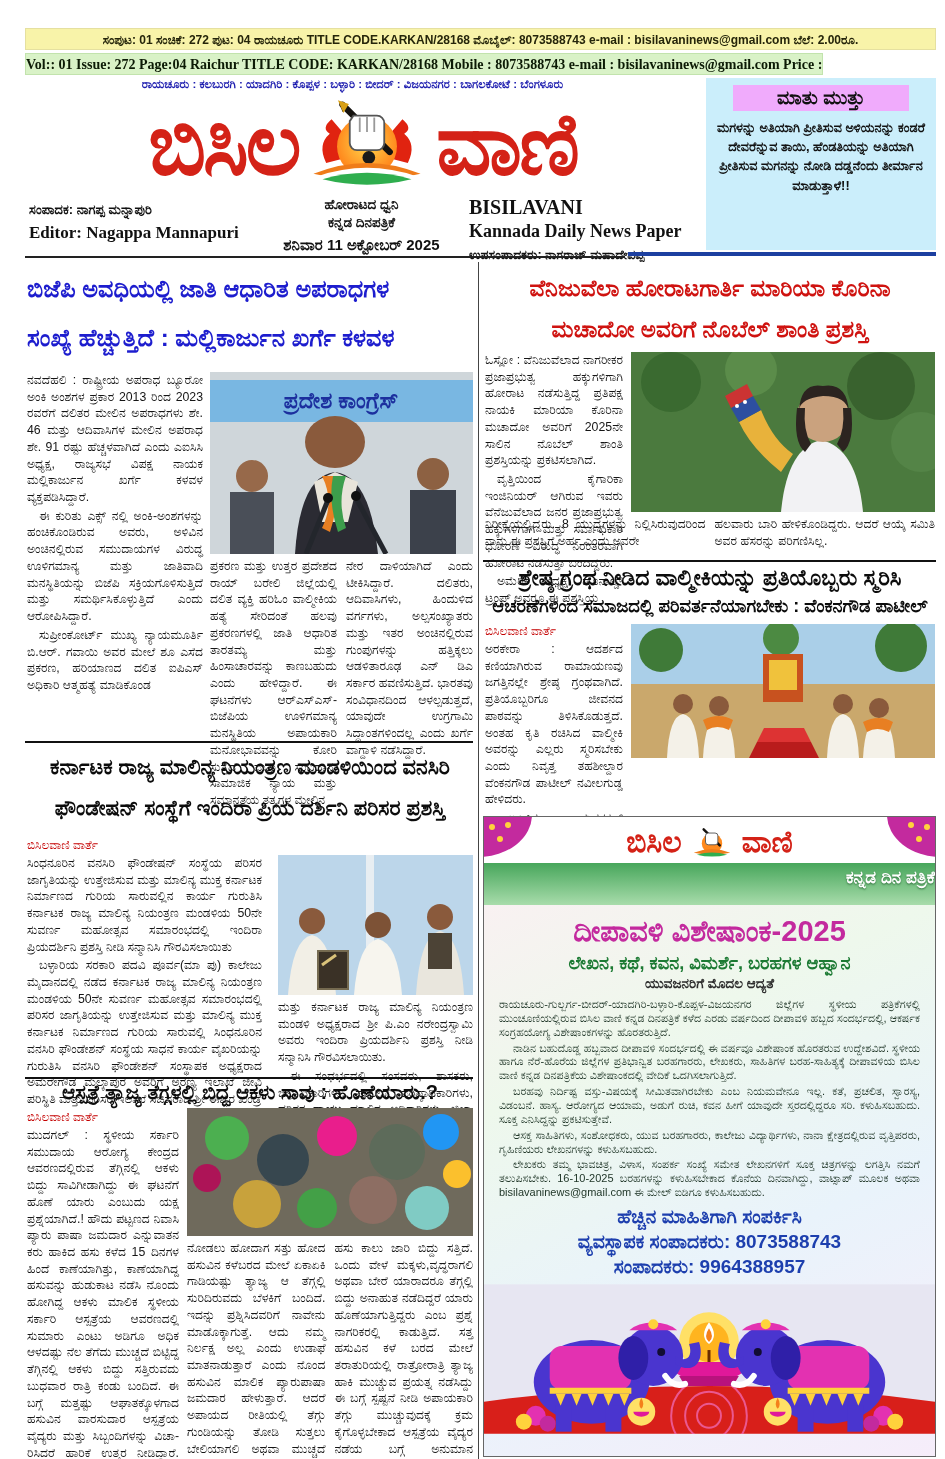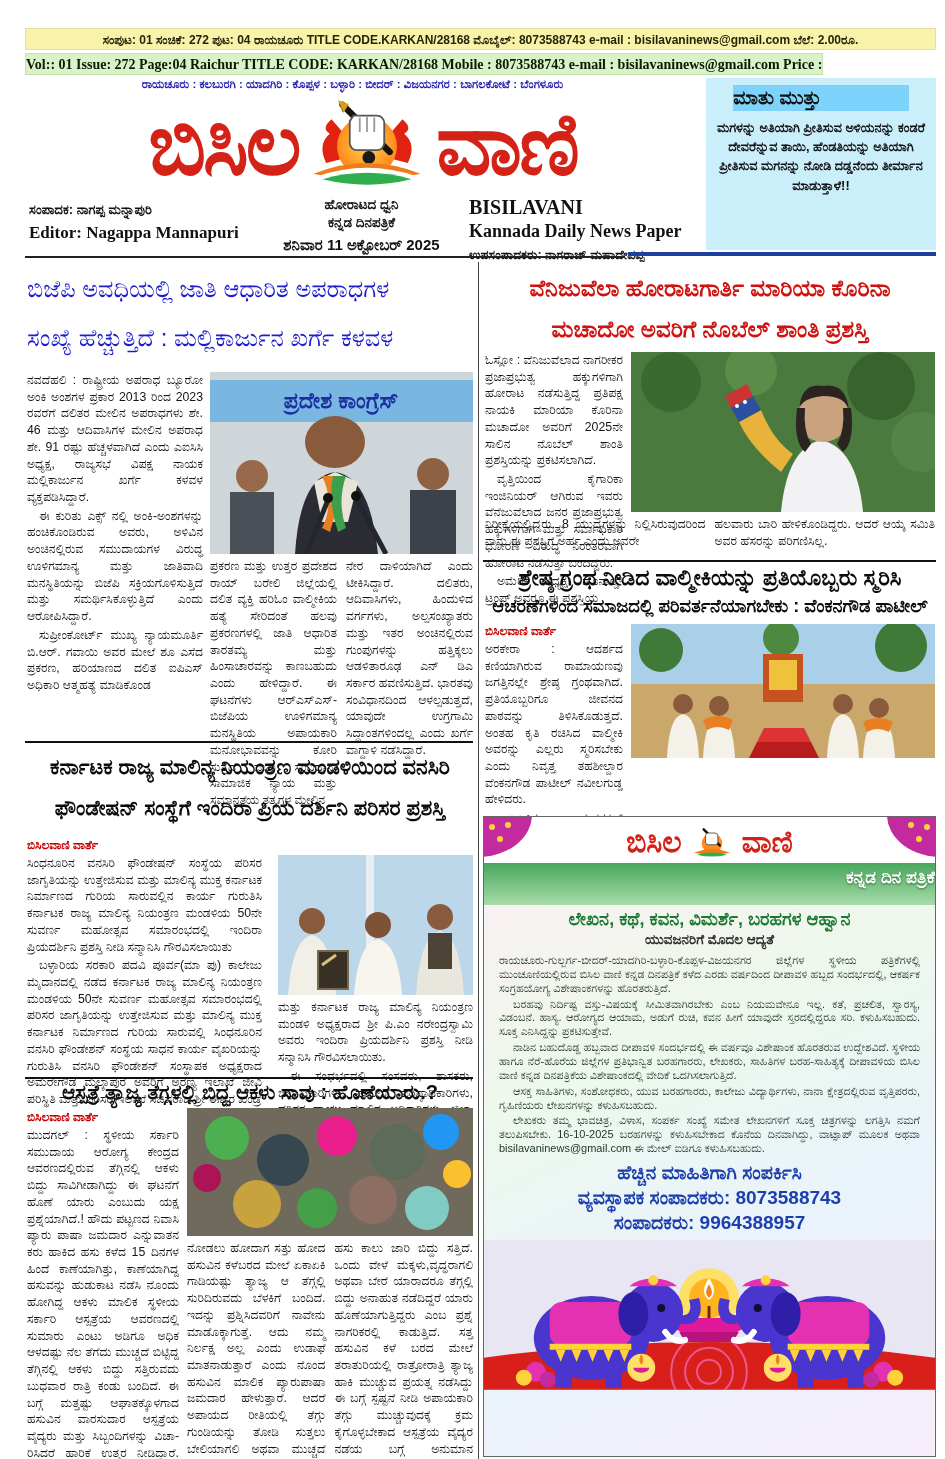--- a/index.html
+++ b/index.html
@@ -26,34 +26,34 @@
   .ed-kn{font-size:13px;font-weight:bold;margin-top:6px;}
   .ed-en{font-family:"Liberation Serif",serif;font-size:17px;font-weight:bold;margin-top:5px;}
   .tag{font-size:13.5px;font-weight:bold;line-height:1.35;}
   .date-ln{font-size:15px;font-weight:bold;margin-top:4px;}
   .nm-en{font-family:"Liberation Serif",serif;font-size:20px;font-weight:bold;}
   .sub-en{font-family:"Liberation Serif",serif;font-size:18px;font-weight:bold;margin-top:2px;}
   .subed{font-size:12.5px;font-weight:bold;margin-top:6px;}
 
   
   #quote-box{top:78px;left:706px;width:230px;height:172px;background:#cbeefb;padding:7px 8px;box-sizing:border-box;}
-  #quote-title{background:#7dd3fc;width:82%;margin:0 auto;font-size:19px;font-weight:bold;padding:2px 0;}
+  #quote-title{background:#f0abfc;width:82%;margin:0 auto;font-size:19px;font-weight:bold;text-align:center;padding:2px 0;}
   #quote-text{font-size:12.8px;font-weight:bold;text-align:center;line-height:1.5;margin-top:7px;}
   #quote-underline{top:252px;left:628px;width:308px;height:4px;background:#1c3fa0;}
   #head-rule{top:256px;left:25px;width:600px;height:2px;background:#222;}
 
   
   #vdiv{top:262px;left:478px;width:1px;height:1197px;background:#444;}
-  .hl-blue{color:#1d1dce;font-weight:normal;font-size:24px;line-height:2.05;text-align:left;}
+  .hl-blue{color:#1d1dce;font-weight:bold;font-size:24px;line-height:2.05;text-align:left;}
   .hl-red{color:#cf1310;font-weight:bold;font-size:23px;line-height:1.8;text-align:center;}
   .hl-blk{color:#0c0c0c;font-weight:bold;text-align:center;}
   .body-txt{font-size:12.3px;line-height:1.36;text-align:justify;color:#151515;}
   .body-txt p{margin:0 0 2px 0;text-indent:12px;}
   .body-txt p.noind{text-indent:0;}
-  .byline{color:#c40000;font-weight:bold;font-size:12px;margin:2px 0 3px 0;}
+  .byline{color:#c40000;font-weight:normal;font-size:12px;margin:2px 0 3px 0;}
   .cols2{display:flex;gap:9px;}
   .cols2>div{flex:1;}
   .rule{background:#111;height:2px;}
   .photo{display:block;background:#dde3e6;}
   .pgref{color:#d00;font-weight:bold;font-size:13px;text-align:right;}
 
   
   #dv{top:816px;left:483px;width:453px;height:641px;border:1px solid #666;box-sizing:border-box;
       background:linear-gradient(155deg,#fdeef4 0%,#eef8ec 35%,#e9f3fb 65%,#f6edfa 100%);overflow:hidden;}
   #dv-band{position:relative;height:88px;background:linear-gradient(#ffffff 0 52%,#47a65b 52%,#a8dcab 100%);}
@@ -333,26 +333,27 @@
           <circle cx="65" cy="60" r="33" fill="#ff8a1e"></circle>
           <line x1="38" y1="14" x2="90" y2="66" stroke="#15120f" stroke-width="8" stroke-linecap="round"></line>
           <rect x="44" y="26" width="40" height="38" rx="9" fill="#fff" stroke="#555" stroke-width="3"></rect>
           <path d="M6,90 Q65,66 124,90 Q65,104 6,90 Z" fill="#ef7c1a"></path>
           <path d="M16,96 Q65,82 114,96 Q65,108 16,96 Z" fill="#2fae4e"></path>
         </svg>
         <span class="dv-logo-word">ವಾಣಿ</span>
       </div>
       <div id="dv-band-sub">ಕನ್ನಡ ದಿನ ಪತ್ರಿಕೆ</div>
     </div>
+    <div id="dv-title">ದೀಪಾವಳಿ ವಿಶೇಷಾಂಕ-2025</div>
     <div id="dv-sub1">ಲೇಖನ, ಕಥೆ, ಕವನ, ವಿಮರ್ಶೆ, ಬರಹಗಳ ಆಹ್ವಾನ</div>
     <div id="dv-sub2">ಯುವಜನರಿಗೆ ಮೊದಲ ಆದ್ಯತೆ</div>
     <div id="dv-text">
       <p class="noind">ರಾಯಚೂರು-ಗುಲ್ಬರ್ಗ-ಬೀದರ್-ಯಾದಗಿರಿ-ಬಳ್ಳಾರಿ-ಕೊಪ್ಪಳ-ವಿಜಯನಗರ ಜಿಲ್ಲೆಗಳ ಸ್ಥಳೀಯ ಪತ್ರಿಕೆಗಳಲ್ಲಿ ಮುಂಚೂಣಿಯಲ್ಲಿರುವ ಬಿಸಿಲ ವಾಣಿ ಕನ್ನಡ ದಿನಪತ್ರಿಕೆ ಕಳೆದ ಎರಡು ವರ್ಷದಿಂದ ದೀಪಾವಳಿ ಹಬ್ಬದ ಸಂದರ್ಭದಲ್ಲಿ, ಆಕರ್ಷಕ ಸಂಗ್ರಹಯೋಗ್ಯ ವಿಶೇಷಾಂಕಗಳನ್ನು ಹೊರತರುತ್ತಿದೆ.</p>
+      <p>ನಾಡಿನ ಬಹುದೊಡ್ಡ ಹಬ್ಬವಾದ ದೀಪಾವಳಿ ಸಂದರ್ಭದಲ್ಲಿ ಈ ವರ್ಷವೂ ವಿಶೇಷಾಂಕ ಹೊರತರುವ ಉದ್ದೇಶವಿದೆ. ಸ್ಥಳೀಯ ಹಾಗೂ ನೆರೆ-ಹೊರೆಯ ಜಿಲ್ಲೆಗಳ ಪ್ರತಿಭಾನ್ವಿತ ಬರಹಗಾರರು, ಲೇಖಕರು, ಸಾಹಿತಿಗಳ ಬರಹ-ಸಾಹಿತ್ಯಕ್ಕೆ ದೀಪಾವಳಿಯ ಬಿಸಿಲ ವಾಣಿ ಕನ್ನಡ ದಿನಪತ್ರಿಕೆಯ ವಿಶೇಷಾಂಕದಲ್ಲಿ ವೇದಿಕೆ ಒದಗಿಸಲಾಗುತ್ತಿದೆ.</p>
       <p>ಬರಹವು ನಿರ್ದಿಷ್ಟ ವಸ್ತು-ವಿಷಯಕ್ಕೆ ಸೀಮಿತವಾಗಿರಬೇಕು ಎಂಬ ನಿಯಮವೇನೂ ಇಲ್ಲ. ಕತೆ, ಪ್ರಚಲಿತ, ಸ್ವಾರಸ್ಯ, ವಿಡಂಬನೆ. ಹಾಸ್ಯ. ಆರೋಗ್ಯದ ಆಯಾಮ, ಅಡುಗೆ ರುಚಿ, ಕವನ ಹೀಗೆ ಯಾವುದೇ ಸ್ತರದಲ್ಲಿದ್ದರೂ ಸರಿ. ಕಳುಹಿಸಬಹುದು. ಸೂಕ್ತ ಎನಿಸಿದ್ದನ್ನು ಪ್ರಕಟಿಸುತ್ತೇವೆ.</p>
-      <p>ನಾಡಿನ ಬಹುದೊಡ್ಡ ಹಬ್ಬವಾದ ದೀಪಾವಳಿ ಸಂದರ್ಭದಲ್ಲಿ ಈ ವರ್ಷವೂ ವಿಶೇಷಾಂಕ ಹೊರತರುವ ಉದ್ದೇಶವಿದೆ. ಸ್ಥಳೀಯ ಹಾಗೂ ನೆರೆ-ಹೊರೆಯ ಜಿಲ್ಲೆಗಳ ಪ್ರತಿಭಾನ್ವಿತ ಬರಹಗಾರರು, ಲೇಖಕರು, ಸಾಹಿತಿಗಳ ಬರಹ-ಸಾಹಿತ್ಯಕ್ಕೆ ದೀಪಾವಳಿಯ ಬಿಸಿಲ ವಾಣಿ ಕನ್ನಡ ದಿನಪತ್ರಿಕೆಯ ವಿಶೇಷಾಂಕದಲ್ಲಿ ವೇದಿಕೆ ಒದಗಿಸಲಾಗುತ್ತಿದೆ.</p>
       <p>ಆಸಕ್ತ ಸಾಹಿತಿಗಳು, ಸಂಶೋಧಕರು, ಯುವ ಬರಹಗಾರರು, ಕಾಲೇಜು ವಿದ್ಯಾರ್ಥಿಗಳು, ನಾನಾ ಕ್ಷೇತ್ರದಲ್ಲಿರುವ ವೃತ್ತಿಪರರು, ಗೃಹಿಣಿಯರು ಲೇಖನಗಳನ್ನು ಕಳುಹಿಸಬಹುದು.</p>
       <p>ಲೇಖಕರು ತಮ್ಮ ಭಾವಚಿತ್ರ, ವಿಳಾಸ, ಸಂಪರ್ಕ ಸಂಖ್ಯೆ ಸಮೇತ ಲೇಖನಗಳಿಗೆ ಸೂಕ್ತ ಚಿತ್ರಗಳನ್ನು ಲಗತ್ತಿಸಿ ನಮಗೆ ತಲುಪಿಸಬೇಕು. 16-10-2025 ಬರಹಗಳನ್ನು ಕಳುಹಿಸಬೇಕಾದ ಕೊನೆಯ ದಿನವಾಗಿದ್ದು, ವಾಟ್ಸಾಪ್ ಮೂಲಕ ಅಥವಾ bisilavaninews@gmail.com ಈ ಮೇಲ್ ಐಡಿಗೂ ಕಳುಹಿಸಬಹುದು.</p>
     </div>
     <div class="dv-contact-t">ಹೆಚ್ಚಿನ ಮಾಹಿತಿಗಾಗಿ ಸಂಪರ್ಕಿಸಿ</div>
     <div class="dv-contact">ವ್ಯವಸ್ಥಾಪಕ ಸಂಪಾದಕರು: 8073588743</div>
     <div class="dv-contact">ಸಂಪಾದಕರು: 9964388957</div>
     <svg width="451" height="150" viewBox="0 0 453 150" style="display:block;margin-top:6px;">
       <rect width="453" height="150" fill="#e7e6f2"></rect>
       <path d="M0,118 Q226,86 453,118 L453,150 L0,150 Z" fill="#d81f1a"></path>
       <g fill="none" stroke="#f06bb8" stroke-width="2" opacity="0.75">

